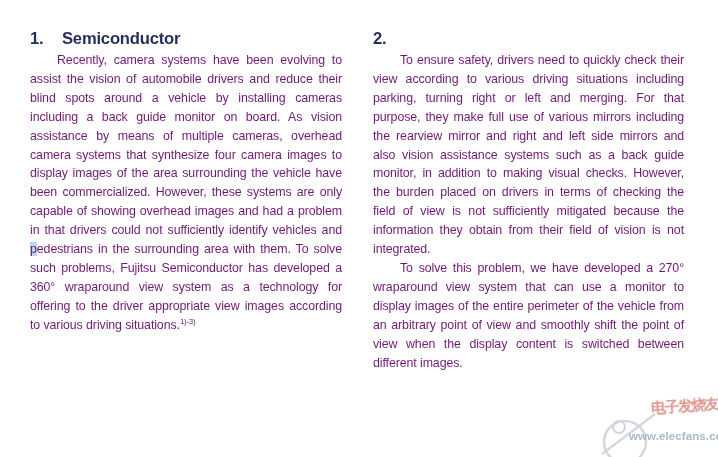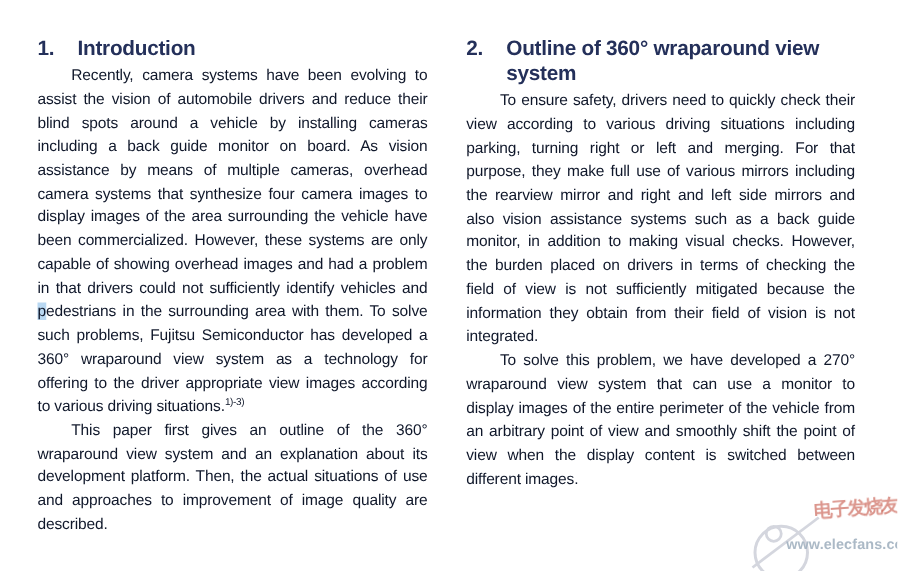--- a/index.html
+++ b/index.html
@@ -23,21 +23,21 @@
     font-size: 16.6px;
     font-weight: 700;
     line-height: 20px;
     letter-spacing: -0.2px;
     margin: 0 0 2px 0;
   }
   .sec-num { width: 32px; flex: 0 0 32px; }
   .sec-title { flex: 1; }
   .para {
     margin: 0;
-    color: #0f172a;
+    color: #701a75;
     font-size: 12.4px;
     line-height: 18.9px;
     text-align: justify;
     text-indent: 27px;
     letter-spacing: -0.1px;
   }
   .para sup {
     font-size: 8px;
     line-height: 0;
     letter-spacing: -0.3px;
@@ -83,29 +83,27 @@
   }
 </style>
 </head>
 <body>
 
 <div class="page">
 
   <div class="column left">
       <div class="sec-heading">
         <span class="sec-num">1.</span>
-        <span class="sec-title">Introduction</span>
+        <span class="sec-title">Semiconductor</span>
       </div>
       <p class="para"><span>Recently, camera systems have been evolving to assist the vision of automobile drivers and reduce their blind spots around a vehicle by installing cameras including a back guide monitor on board.  As vision assistance by means of multiple cameras, overhead camera systems that synthesize four camera images to display images of the area surrounding the vehicle have been commercialized.  However, these systems are only capable of showing overhead images and had a problem in that drivers could not sufficiently identify vehicles and </span><span class="hl">p</span><span>edestrians in the surrounding area with them.  To solve such problems, Fujitsu Semiconductor has developed a 360° wraparound view system as a technology for offering to the driver appropriate view images according to various driving situations.</span><sup>1)-3)</sup></p>
-      <p class="para"><span>This paper first gives an outline of the 360° wraparound view system and an explanation about its development platform.  Then, the actual situations of use and approaches to improvement of image quality are described.</span></p>
     </div>
   <div class="column right">
       <div class="sec-heading">
         <span class="sec-num">2.</span>
-        <span class="sec-title">Outline of 360° wraparound view<br>system</span>
       </div>
       <p class="para"><span>To ensure safety, drivers need to quickly check their view according to various driving situations including parking, turning right or left and merging.  For that purpose, they make full use of various mirrors including the rearview mirror and right and left side mirrors and also vision assistance systems such as a back guide monitor, in addition to making visual checks.  However, the burden placed on drivers in terms of checking the field of view is not sufficiently mitigated because the information they obtain from their field of vision is not integrated.</span></p>
       <p class="para"><span>To solve this problem, we have developed a 270° wraparound view system that can use a monitor to display images of the entire perimeter of the vehicle from an arbitrary point of view and smoothly shift the point of view when the display content is switched between different images.</span></p>
     </div>
 
   <div class="watermark">
     <svg class="wm-logo" width="58" height="55" viewBox="0 0 58 55">
       <circle cx="27" cy="40" r="21" fill="none" stroke="#c6c9d3" stroke-width="2.4"></circle>
       <circle cx="21" cy="25" r="6" fill="none" stroke="#c6c9d3" stroke-width="2.2"></circle>
       <line x1="4" y1="52" x2="57" y2="12" stroke="#c6c9d3" stroke-width="2.2"></line>

